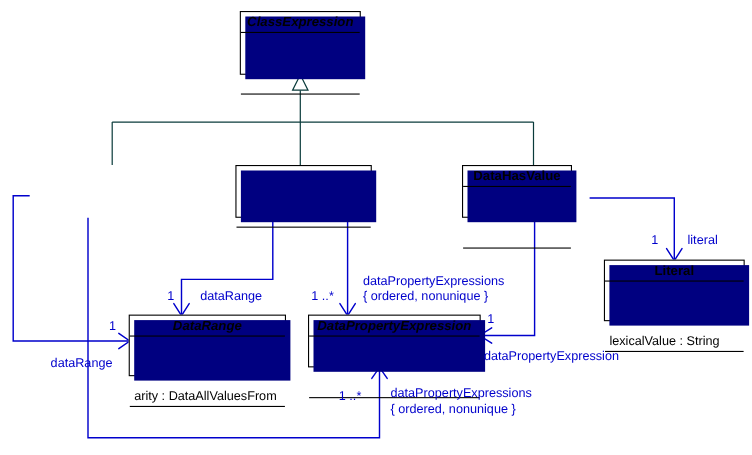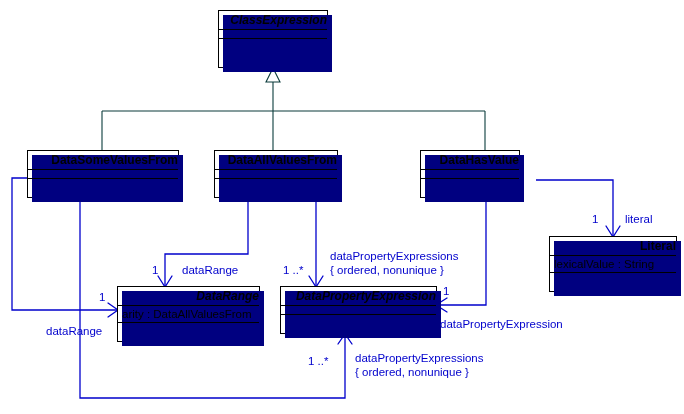--- a/index.html
+++ b/index.html
@@ -39,40 +39,41 @@
     top: 4px;
     right: -5px;
     bottom: -5px;
     background: #000080;
     z-index: -1;
   }
   .uml-name {
     box-sizing: border-box;
     height: 19px;
     line-height: 18px;
-    text-align: right;
+    text-align: center;
     font-size: 12px;
     font-weight: bold;
     color: #000000;
     border-bottom: 1px solid #000000;
     white-space: nowrap;
     overflow: hidden;
   }
   .uml-name.abstract {
     font-style: italic;
   }
   .uml-attrs {
     box-sizing: border-box;
     border-bottom: 1px solid #000000;
     font-size: 11.5px;
     color: #000000;
     padding: 0 4px;
     line-height: 16px;
     white-space: nowrap;
     overflow: hidden;
+    margin-top: 47px;
   }
   .uml-attrs.empty {
     height: 9px;
   }
   .uml-attrs.filled {
     height: 17px;
   }
   .uml-ops {
     box-sizing: border-box;
     height: 20px;
@@ -142,28 +143,22 @@
       <polyline points="447,298 436,305 447,312"></polyline>
     </g>
   </svg>
 
   <div class="uml-class" style="left:218px; top:10px; width:110px; height:58px;">
     <div class="uml-name abstract">ClassExpression</div>
     <div class="uml-attrs empty"></div>
     <div class="uml-ops"></div>
   </div>
 
-  <div class="uml-class" style="left:27px; top:150px; width:152px; height:48px;">
-    <div class="uml-name">DataSomeValuesFrom</div>
-    <div class="uml-attrs empty"></div>
-    <div class="uml-ops"></div>
-  </div>
 
   <div class="uml-class" style="left:214px; top:150px; width:124px; height:48px;">
-    <div class="uml-name">DataAllValuesFrom</div>
     <div class="uml-attrs empty"></div>
     <div class="uml-ops"></div>
   </div>
 
   <div class="uml-class" style="left:420px; top:150px; width:100px; height:48px;">
     <div class="uml-name">DataHasValue</div>
     <div class="uml-attrs empty"></div>
     <div class="uml-ops"></div>
   </div>
 

